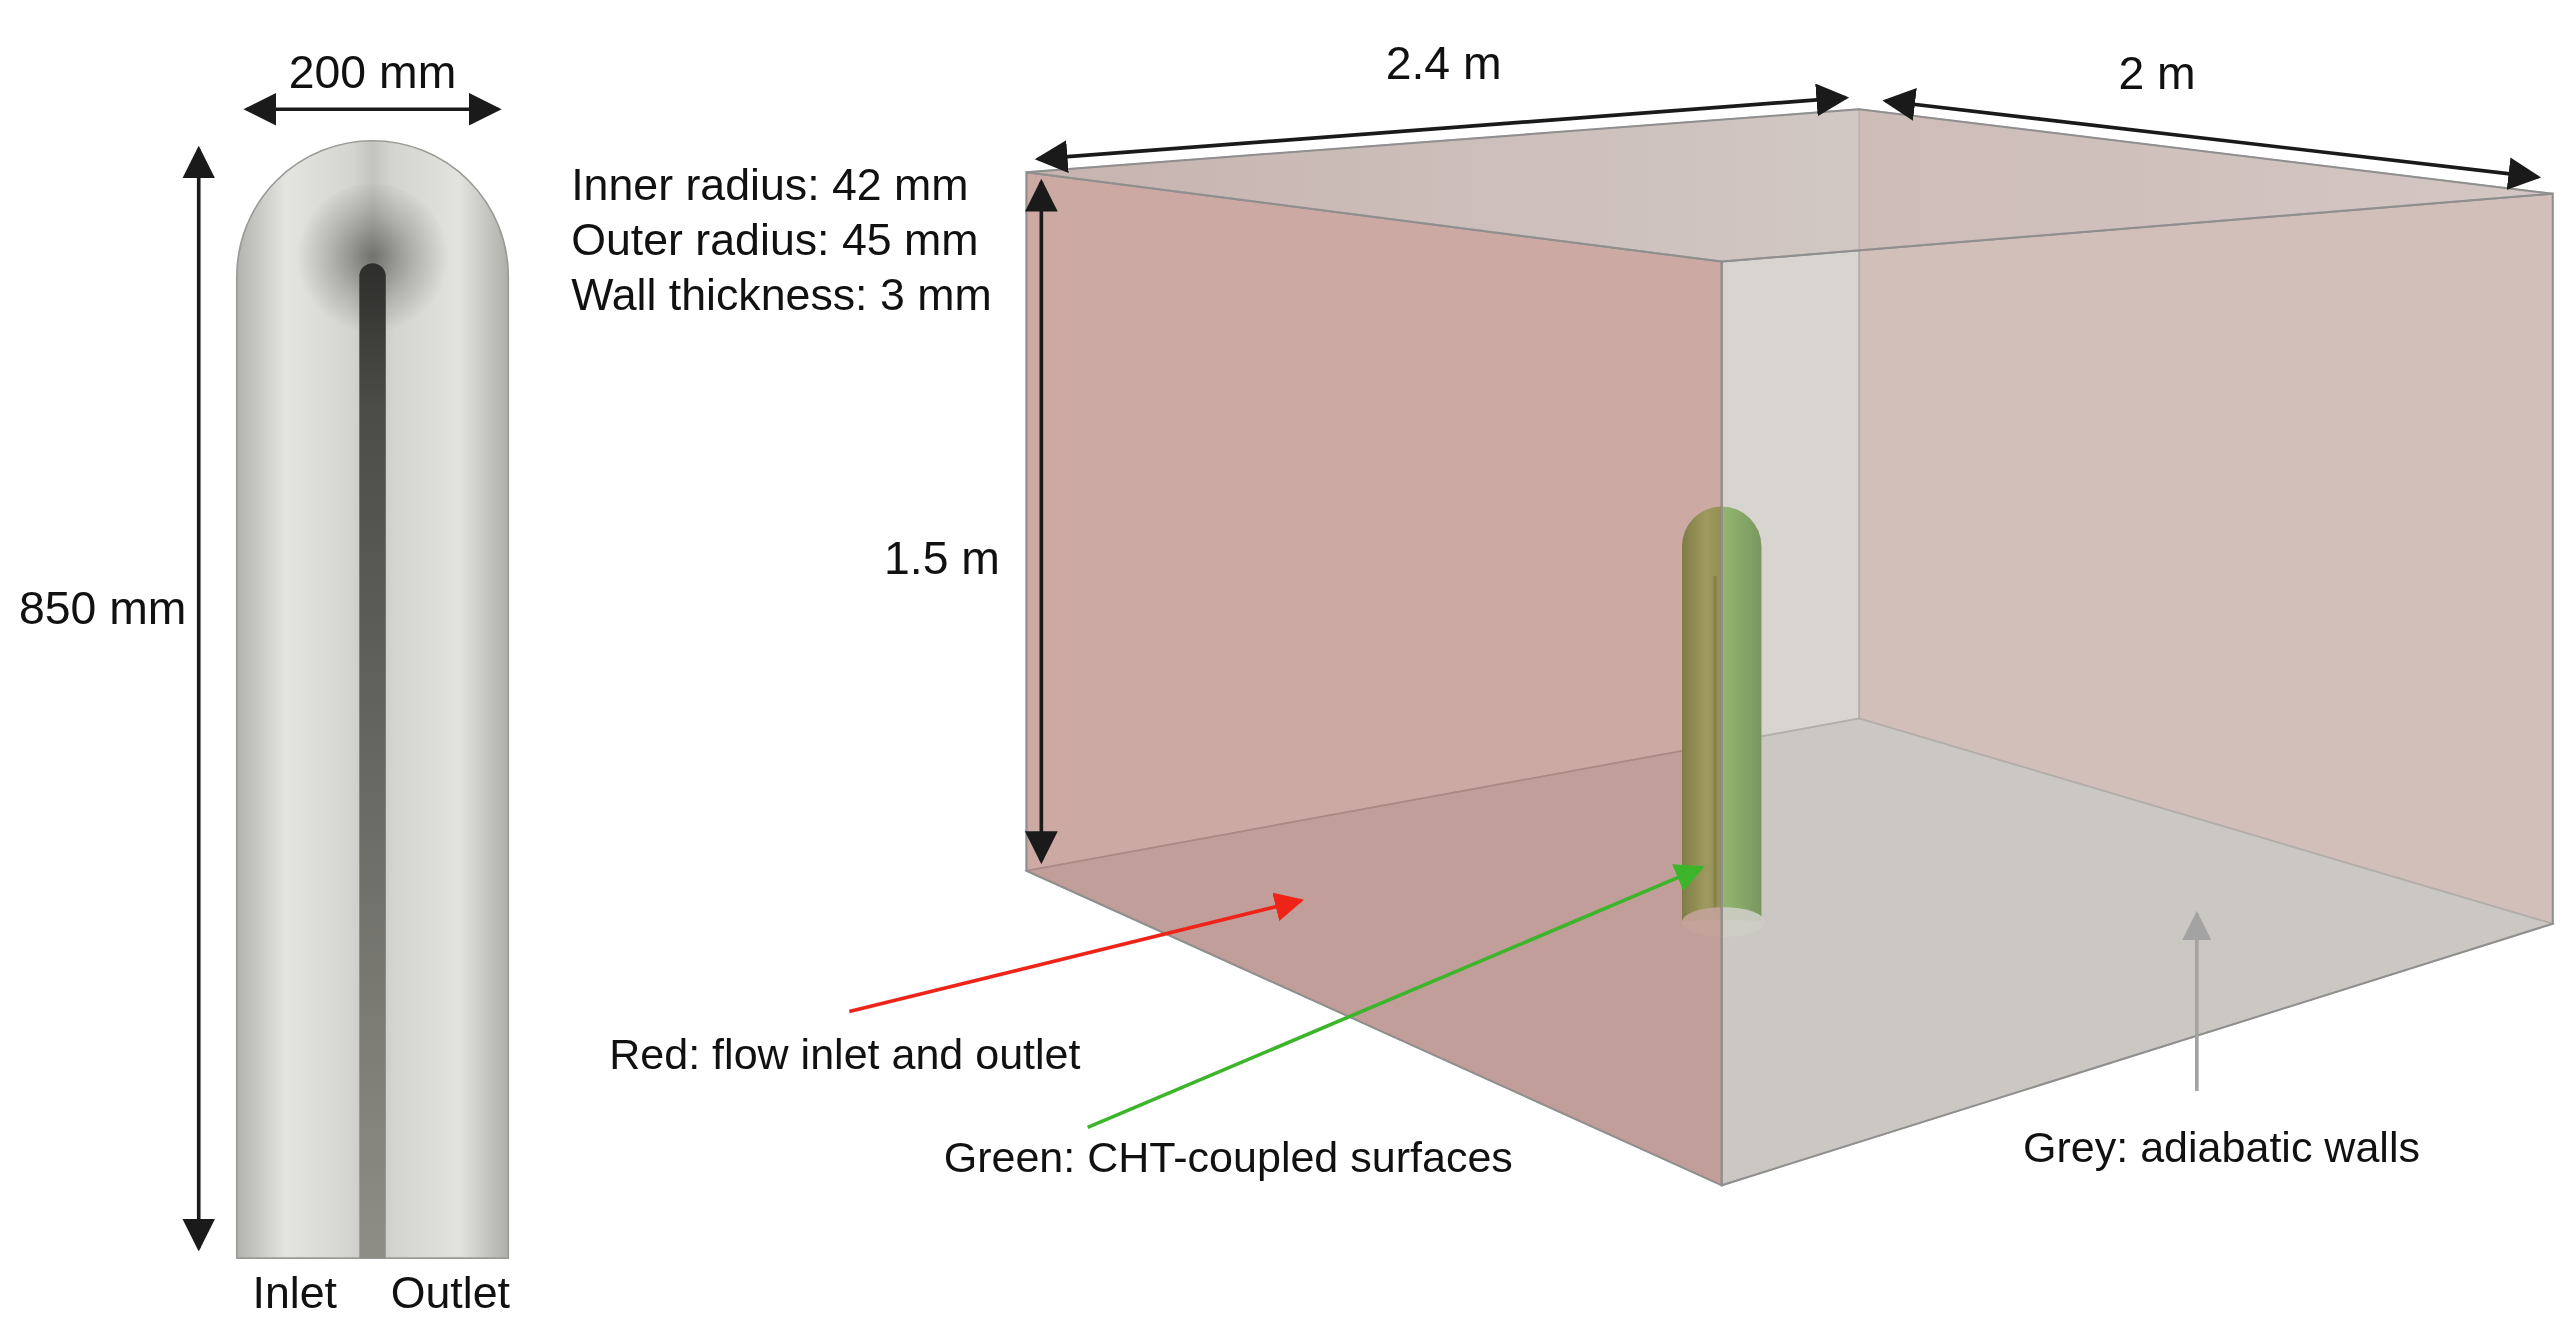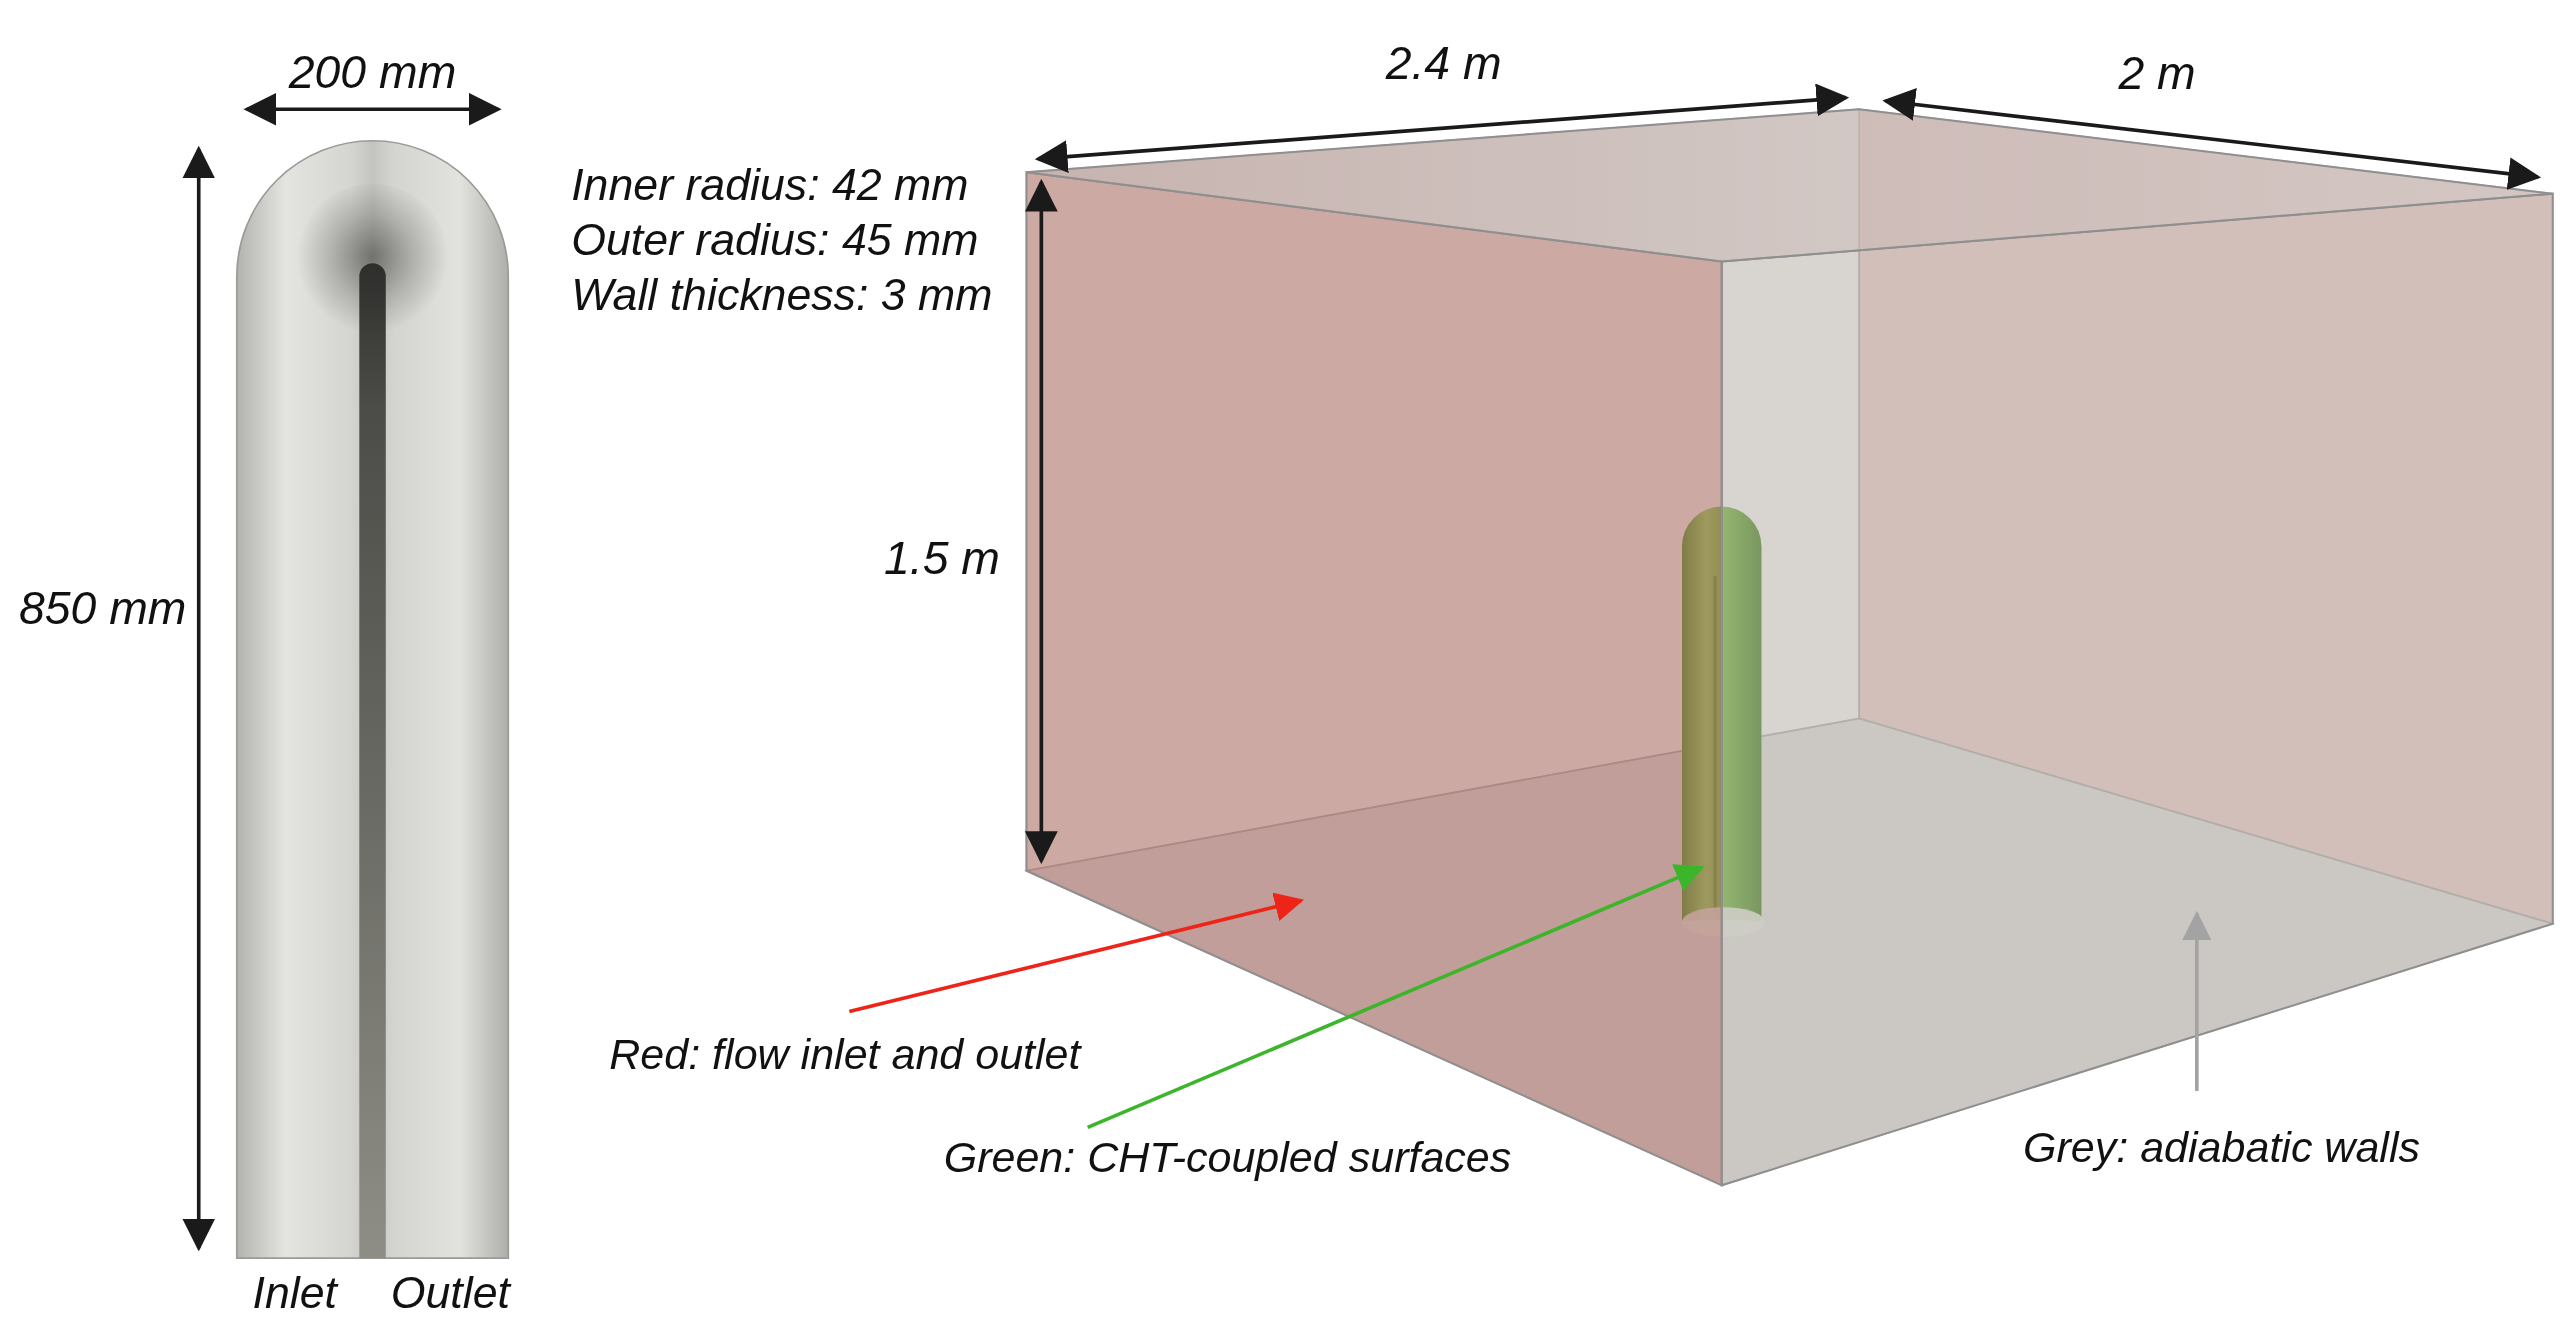--- a/index.html
+++ b/index.html
@@ -1,17 +1,17 @@
 <!DOCTYPE html>
 <html style="font-size:14.7px"><head>
 <meta charset="utf-8">
 <style>
   html,body{margin:0;padding:0;background:#ffffff;}
   body{width:2576px;height:1326px;overflow:hidden;}
-  .canvas-wrap{width:2576px;height:1326px;font-style:italic;}
+  .canvas-wrap{width:2576px;height:1326px;}
   svg{display:block;}
   text{font-family:"Liberation Sans","DejaVu Sans",sans-serif;fill:#111111;}
   .dim-label{font-size:28px;}
   .spec-label{font-size:27px;}
   .legend-label{font-size:26px;}
   .port-label{font-size:27px;}
 </style>
 </head>
 <body>
 

